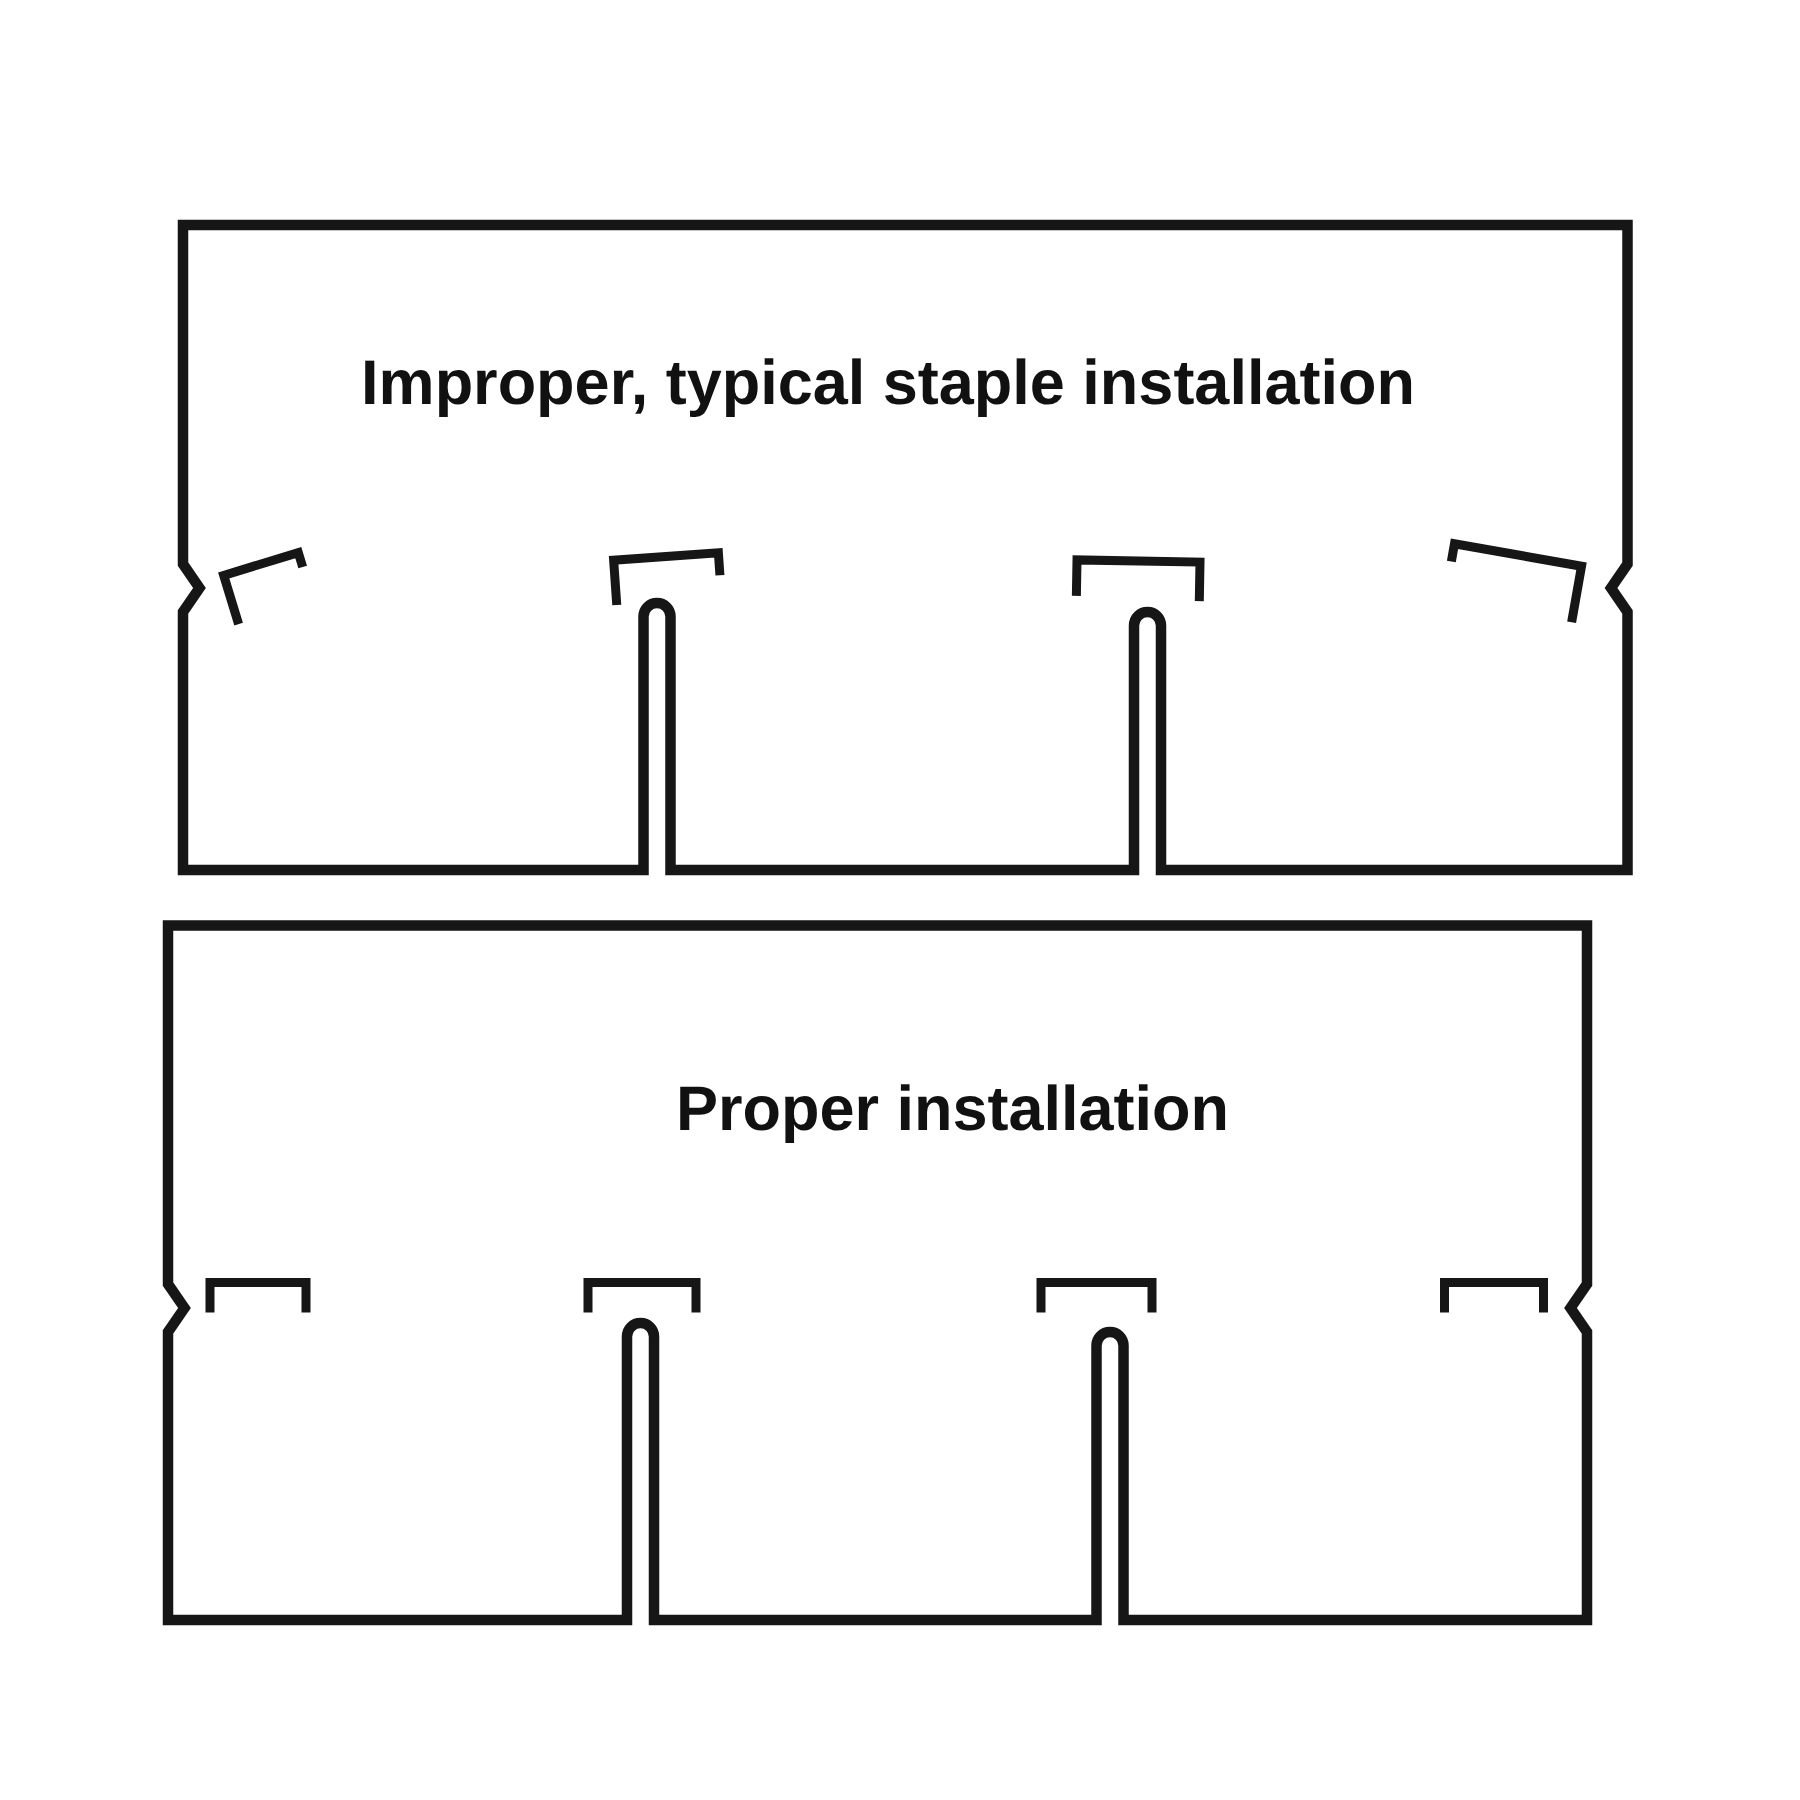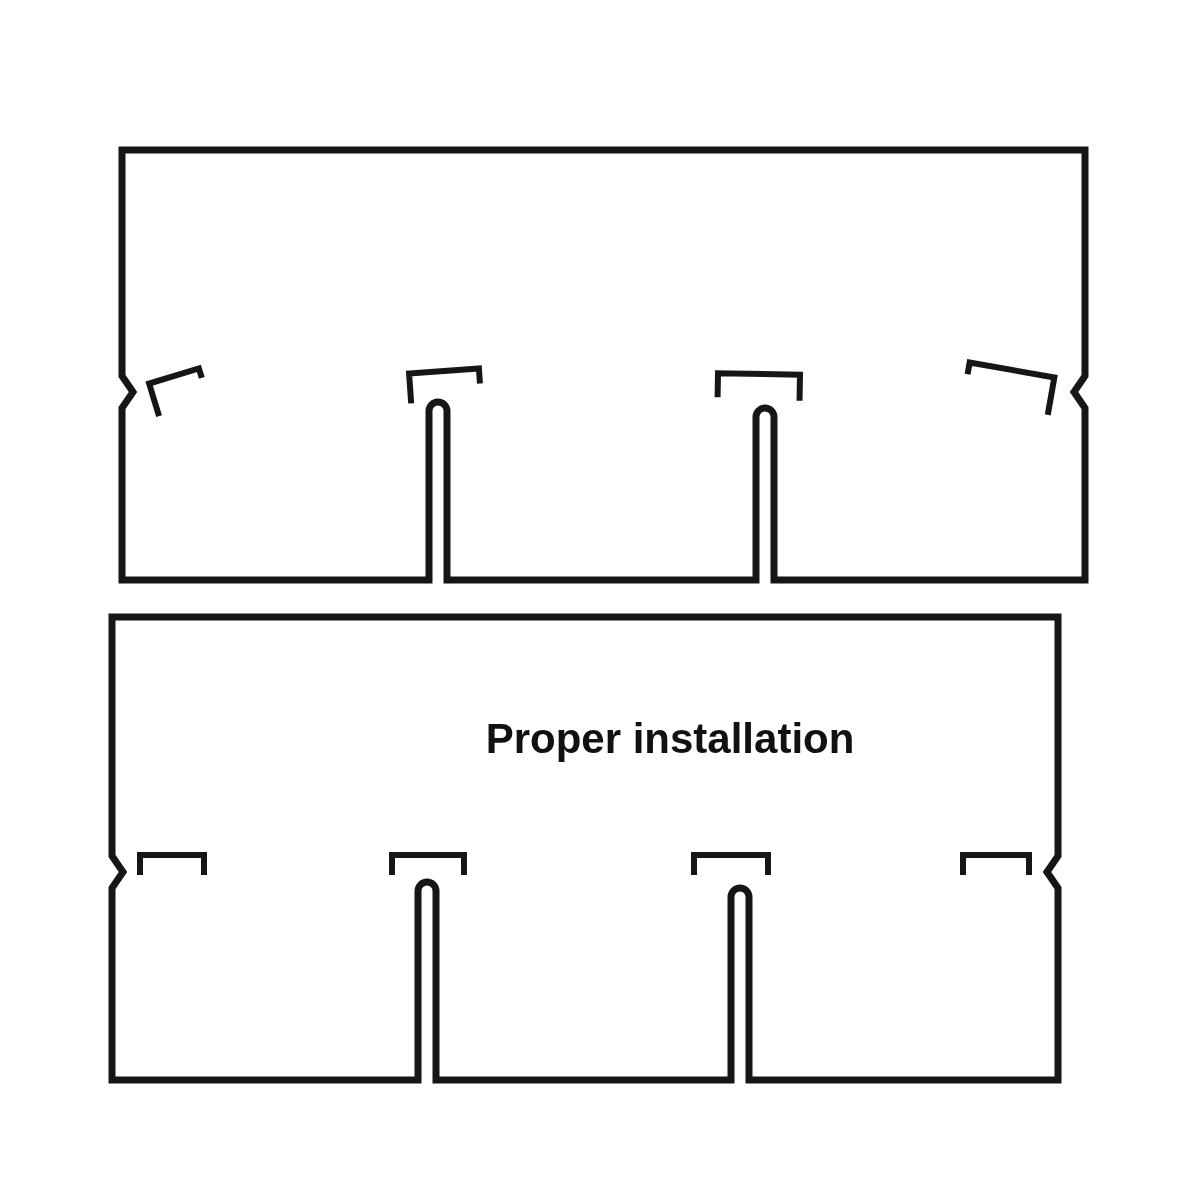--- a/index.html
+++ b/index.html
@@ -49,15 +49,16 @@
       </g>
       <g>
         <path d="M 112 617 L 1058 617 L 1058 856 L 1047 872 L 1058 888 L 1058 1080 L 749 1080 L 749 897 A 9 9 0 0 0 731 897 L 731 1080 L 436 1080 L 436 891 A 9 9 0 0 0 418 891 L 418 1080 L 112 1080 L 112 888 L 123 872 L 112 856 Z" fill="none" stroke="#161616" stroke-width="7" stroke-linejoin="miter"></path>
         <path d="M -32 20 L -32 0 L 32 0 L 32 20" transform="translate(172 855) rotate(0)" fill="none" stroke="#161616" stroke-width="6" stroke-linejoin="miter" stroke-linecap="butt"></path>
         <path d="M -36 20 L -36 0 L 36 0 L 36 20" transform="translate(428 855) rotate(0)" fill="none" stroke="#161616" stroke-width="6" stroke-linejoin="miter" stroke-linecap="butt"></path>
         <path d="M -37 20 L -37 0 L 37 0 L 37 20" transform="translate(731 855) rotate(0)" fill="none" stroke="#161616" stroke-width="6" stroke-linejoin="miter" stroke-linecap="butt"></path>
         <path d="M -33 20 L -33 0 L 33 0 L 33 20" transform="translate(996 855) rotate(0)" fill="none" stroke="#161616" stroke-width="6" stroke-linejoin="miter" stroke-linecap="butt"></path>
       </g>
     </svg>
 
+  <div class="panel-title" style="left: 592px; top: 232px;">Improper, typical staple installation</div>
 
-  <div class="panel-title" style="left: 670px; top: 716px;">Proper installation</div>
+  <div class="panel-title" style="left: 635px; top: 716px;">Proper installation</div>
 </div>
 
 </body></html>

